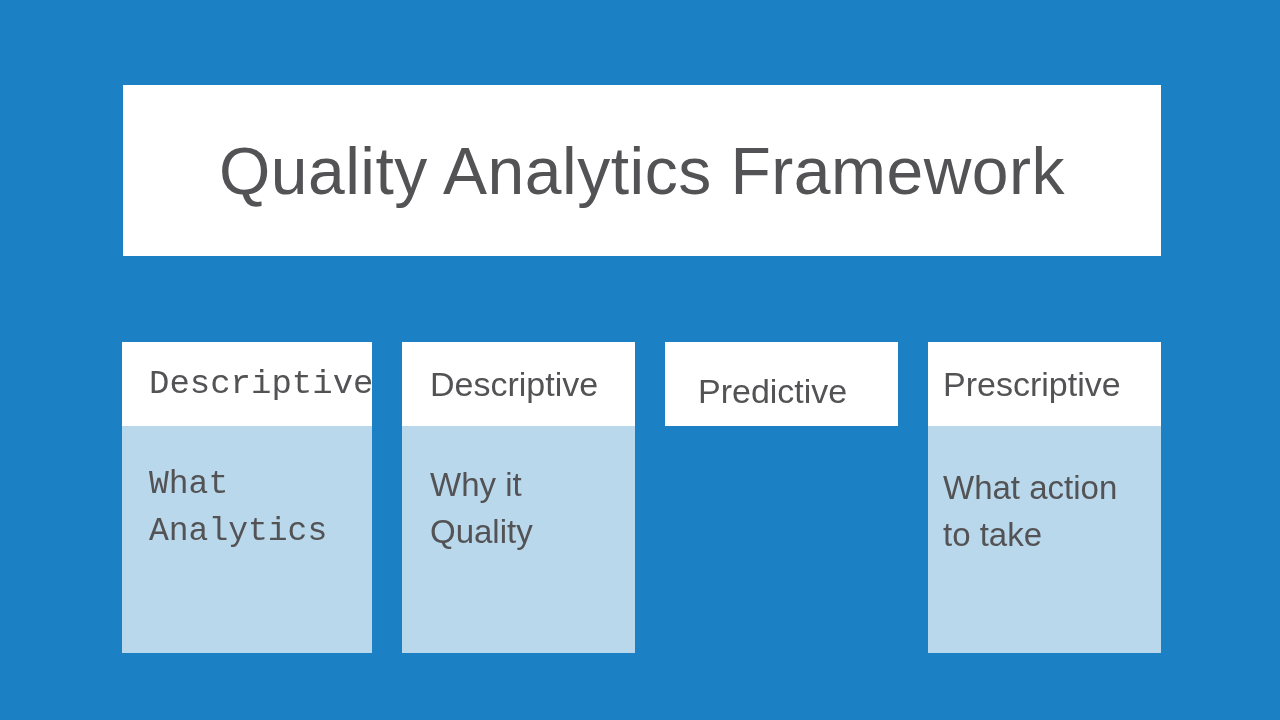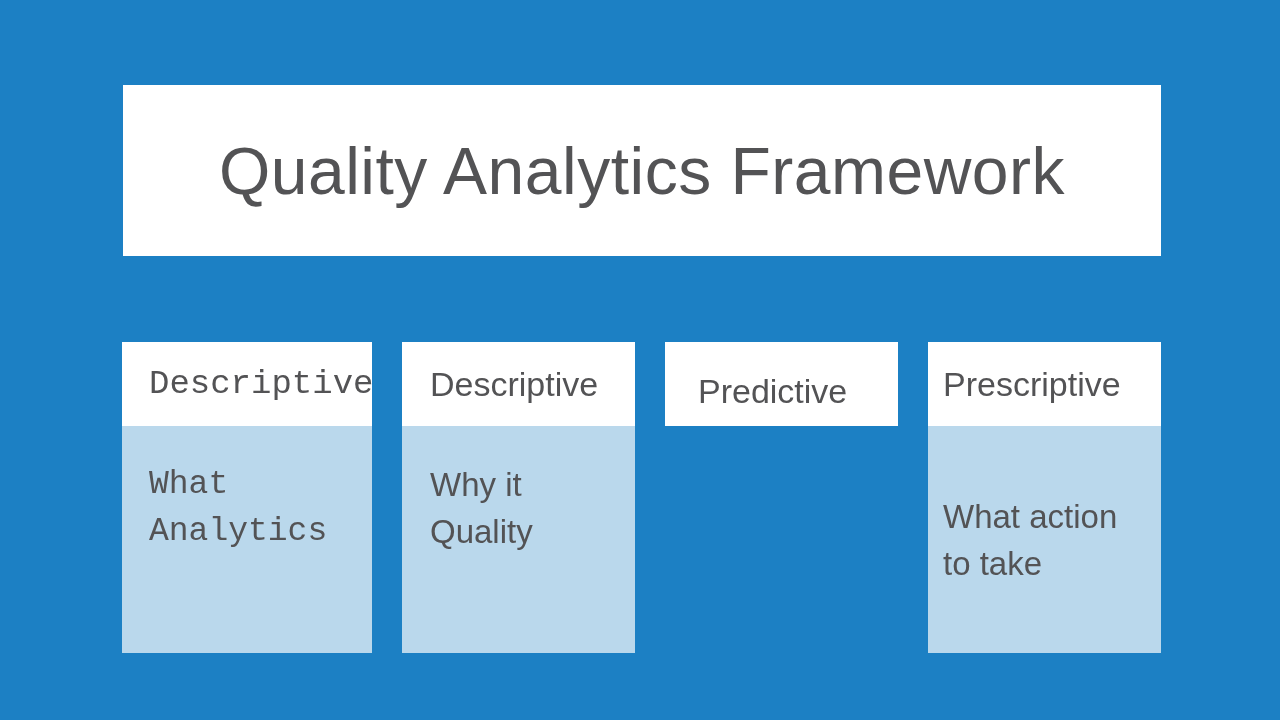--- a/index.html
+++ b/index.html
@@ -67,21 +67,21 @@
     white-space: pre-line;
     padding-top: 36px;
   }
   
   .column:nth-child(1) .col-header, .column:nth-child(1) .col-body { padding-left: 27px; }
   .column:nth-child(2) .col-header, .column:nth-child(2) .col-body { padding-left: 28px; }
   .column:nth-child(3) .col-header, .column:nth-child(3) .col-body { padding-left: 33px; }
   .column:nth-child(4) .col-header, .column:nth-child(4) .col-body { padding-left: 15px; }
   
   .column:nth-child(3) .col-header { padding-top: 14px; }
-  .column:nth-child(4) .col-body   { padding-top: 68px; }
+  .column:nth-child(4) .col-body   { padding-top: 39px; }
 </style>
 </head>
 <body>
 
 <div class="slide">
 
   <div class="title-card">
     <h1>Quality Analytics Framework</h1>
   </div>
 

